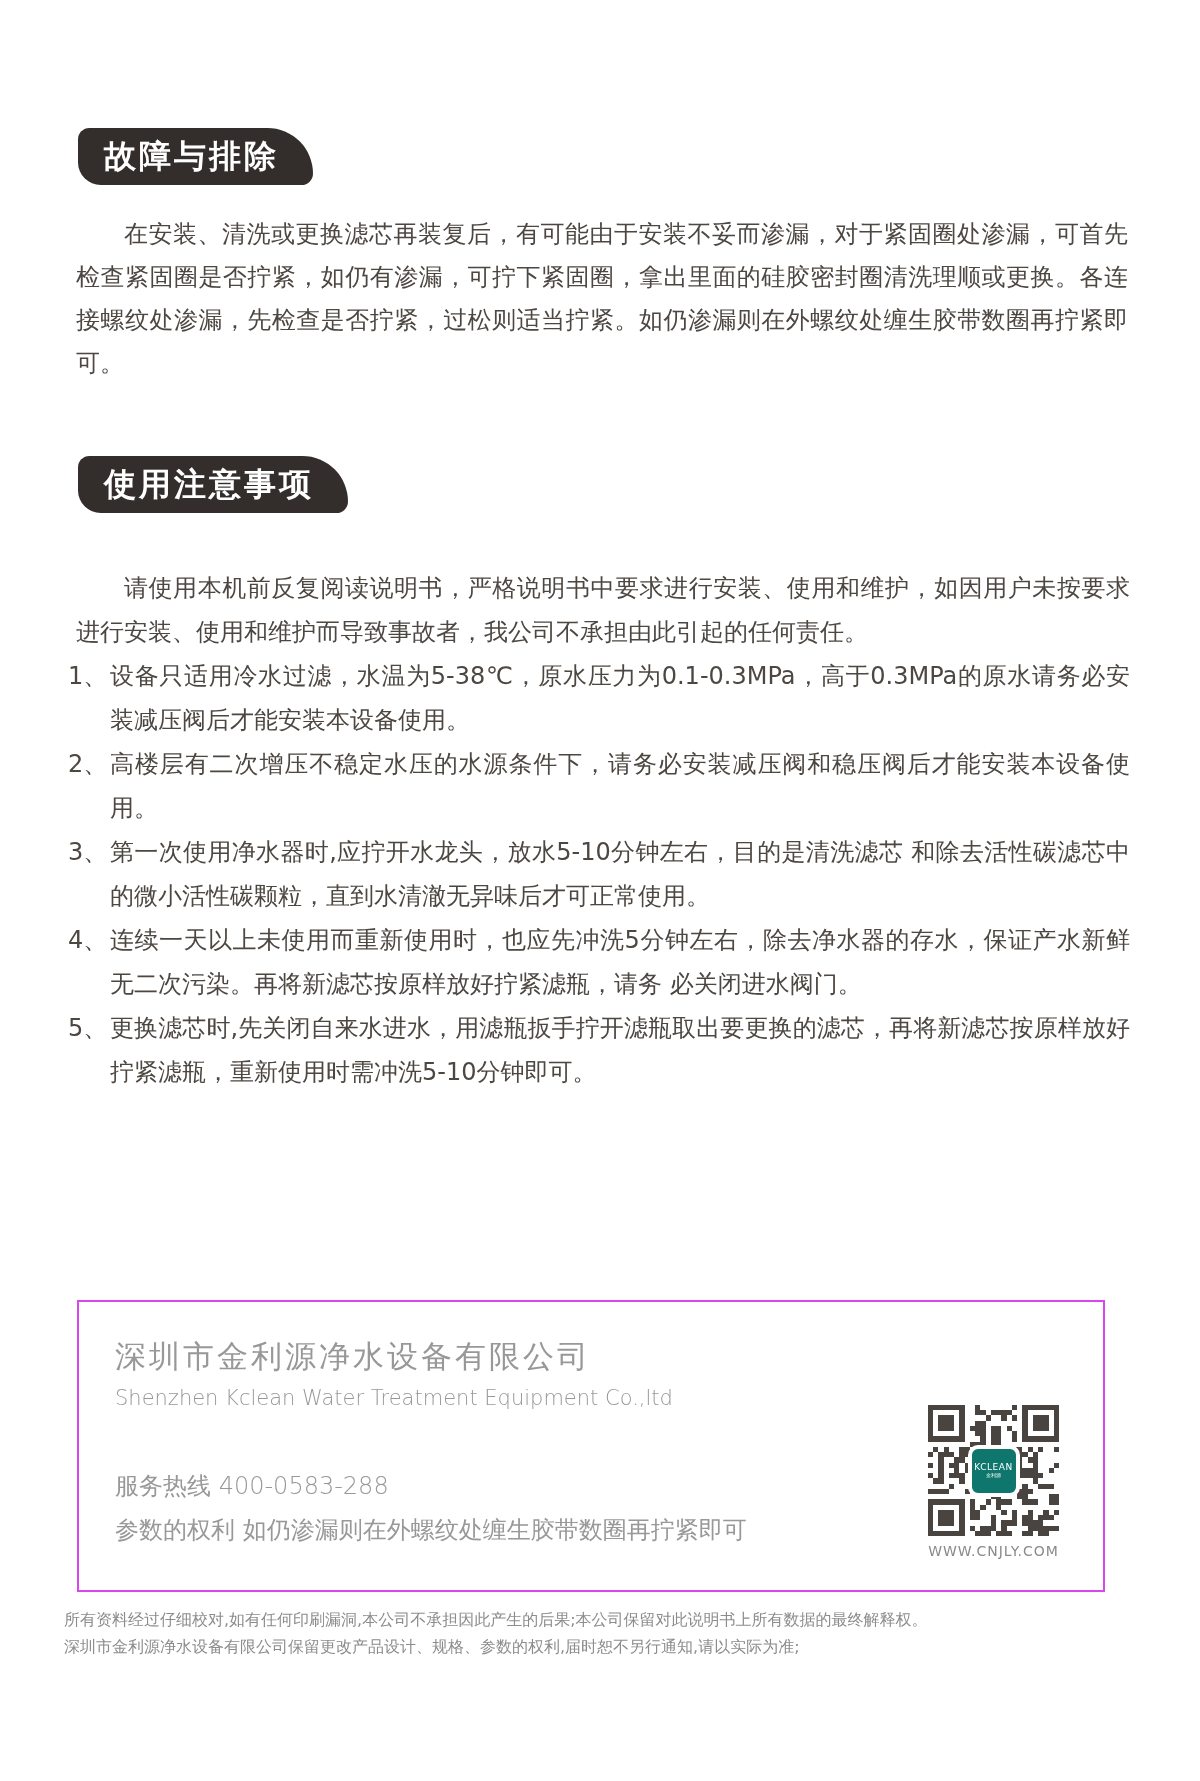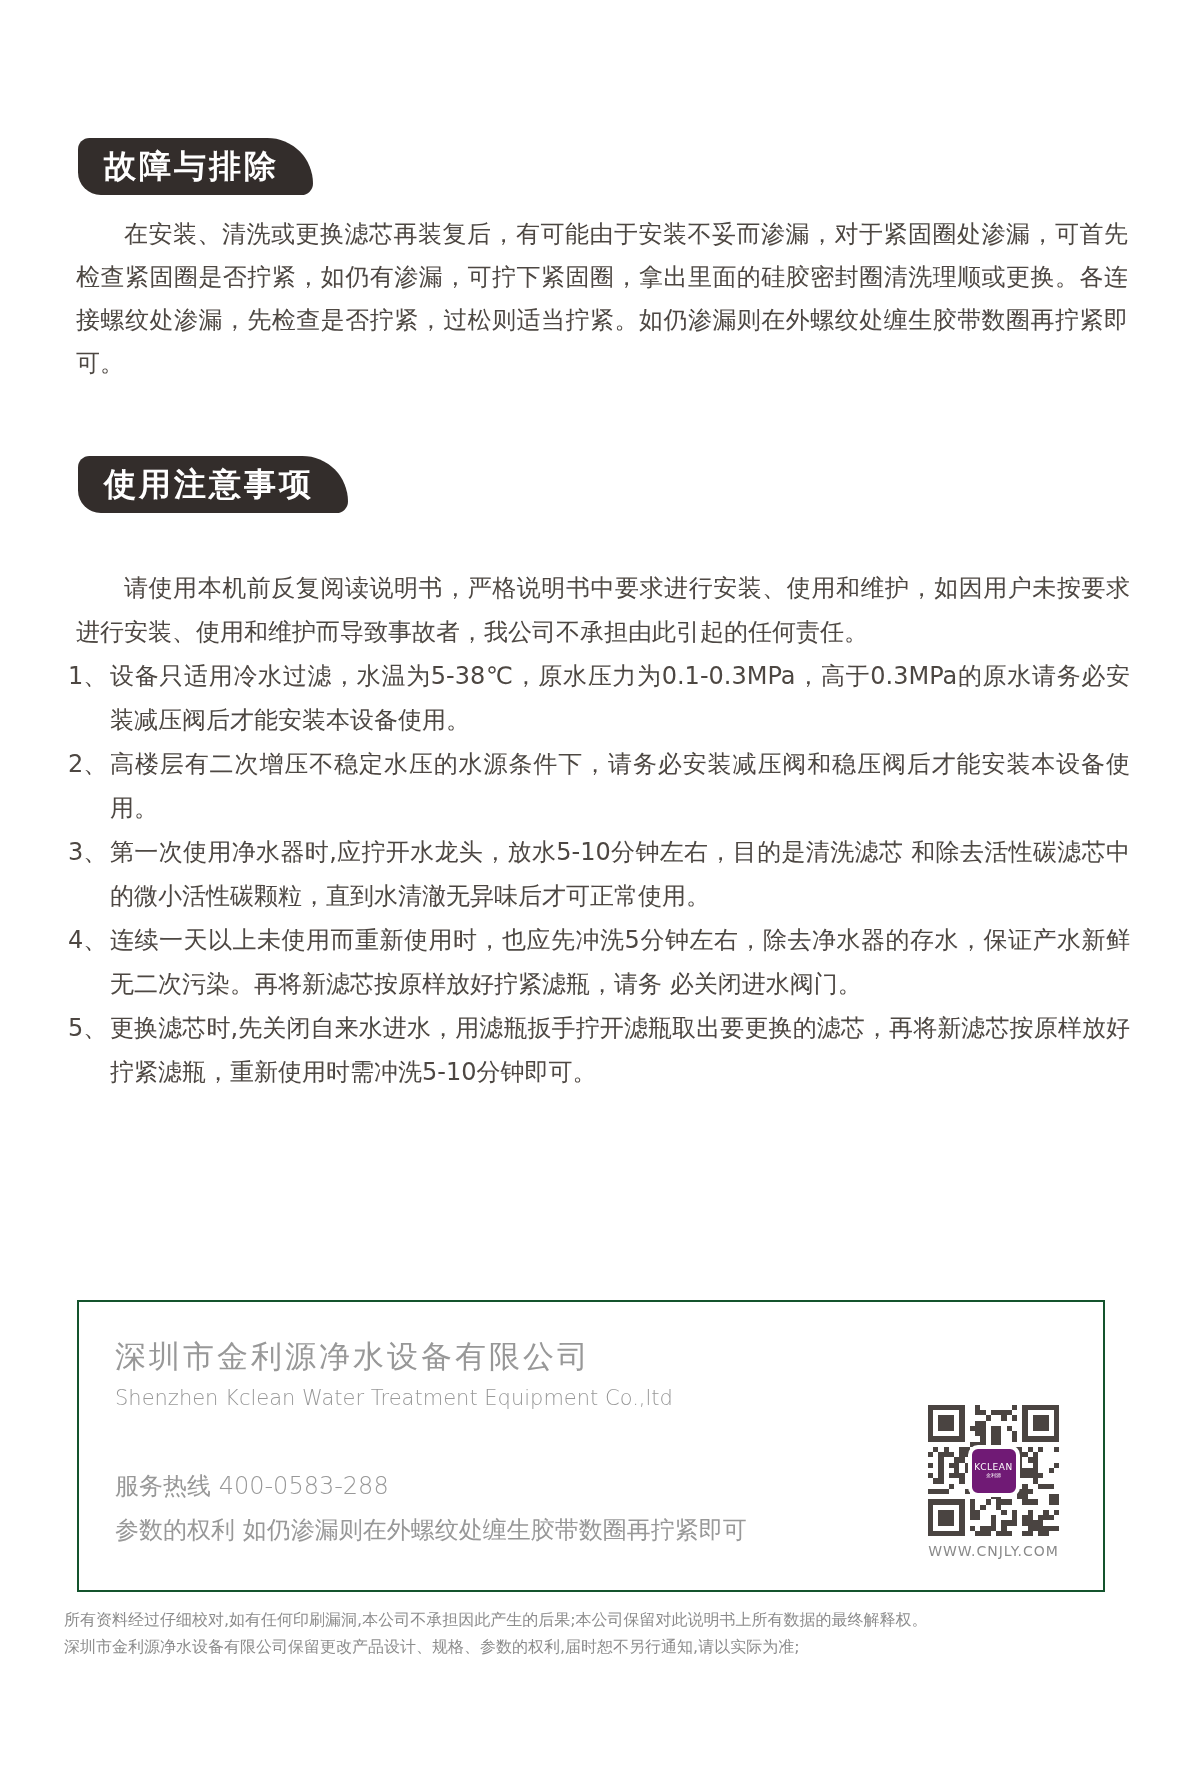--- a/index.html
+++ b/index.html
@@ -7,38 +7,38 @@
     width:1200px;height:1781px;position:relative;background:#ffffff;
     font-family:"DejaVu Sans","Liberation Sans",sans-serif;
     color:#4d4742;overflow:hidden;
   }
   .badge{
     position:absolute;left:78px;height:57px;line-height:57px;
     background:#332d2b;color:#ffffff;font-weight:bold;font-size:32px;
     letter-spacing:3px;padding:0 34px 0 26px;
     border-radius:12px 48px 12px 24px;white-space:nowrap;
   }
-  #badge-troubleshoot{top:138px;text-align:center;}
+  #badge-troubleshoot{top:128px;text-align:center;}
   #badge-usage{top:456px;}
   .para{
     position:absolute;left:76px;width:1052px;
     font-size:24px;line-height:43px;text-align:justify;color:#4d4742;
   }
   #troubleshoot-para{top:213px;text-indent:2em;}
   .usage-block{
     position:absolute;left:68px;top:566px;width:1062px;
     font-size:24px;line-height:44px;color:#4d4742;
   }
   .usage-intro{text-indent:2em;text-align:justify;padding-left:8px;}
   .usage-item{display:flex;}
   .usage-item .num{flex:0 0 42px;width:42px;}
   .usage-item .txt{flex:1;text-align:justify;}
   .company-box{
     position:absolute;left:77px;top:1300px;width:1024px;height:288px;
-    border:2px solid #14532d;background:#ffffff;
+    border:2px solid #d946ef;background:#ffffff;
   }
   .cn-name{
     position:absolute;left:36px;top:34px;font-size:31px;font-weight:300;
     color:#989898;letter-spacing:3px;white-space:nowrap;
   }
   .en-name{
     position:absolute;left:36px;top:84px;font-size:21px;font-weight:300;
     color:#989898;white-space:nowrap;
   }
   .info-row{
@@ -46,21 +46,21 @@
     white-space:nowrap;
   }
   #row-hotline{top:168px;}
   #row-address{top:212px;}
   .info-row .lbl{}
   .qr-wrap{position:absolute;left:849px;top:103px;width:131px;}
   .qr{width:131px;height:131px;position:relative;}
   .qr svg{display:block;width:100%;height:100%;}
   .qr-logo{
     position:absolute;left:50%;top:50%;transform:translate(-50%,-50%);
-    width:44px;height:44px;background:#701a75;border:4px solid #ffffff;
+    width:44px;height:44px;background:#0f766e;border:4px solid #ffffff;
     border-radius:10px;color:#ffffff;display:flex;flex-direction:column;
     align-items:center;justify-content:center;
   }
   .qr-logo .t{font-size:9px;letter-spacing:0.5px;line-height:10px;}
   .qr-logo .s{font-size:5px;line-height:7px;}
   .website{
     margin-top:7px;width:131px;text-align:center;font-size:14px;
     color:#8a8a8a;letter-spacing:1px;white-space:nowrap;
   }
   .footer{

